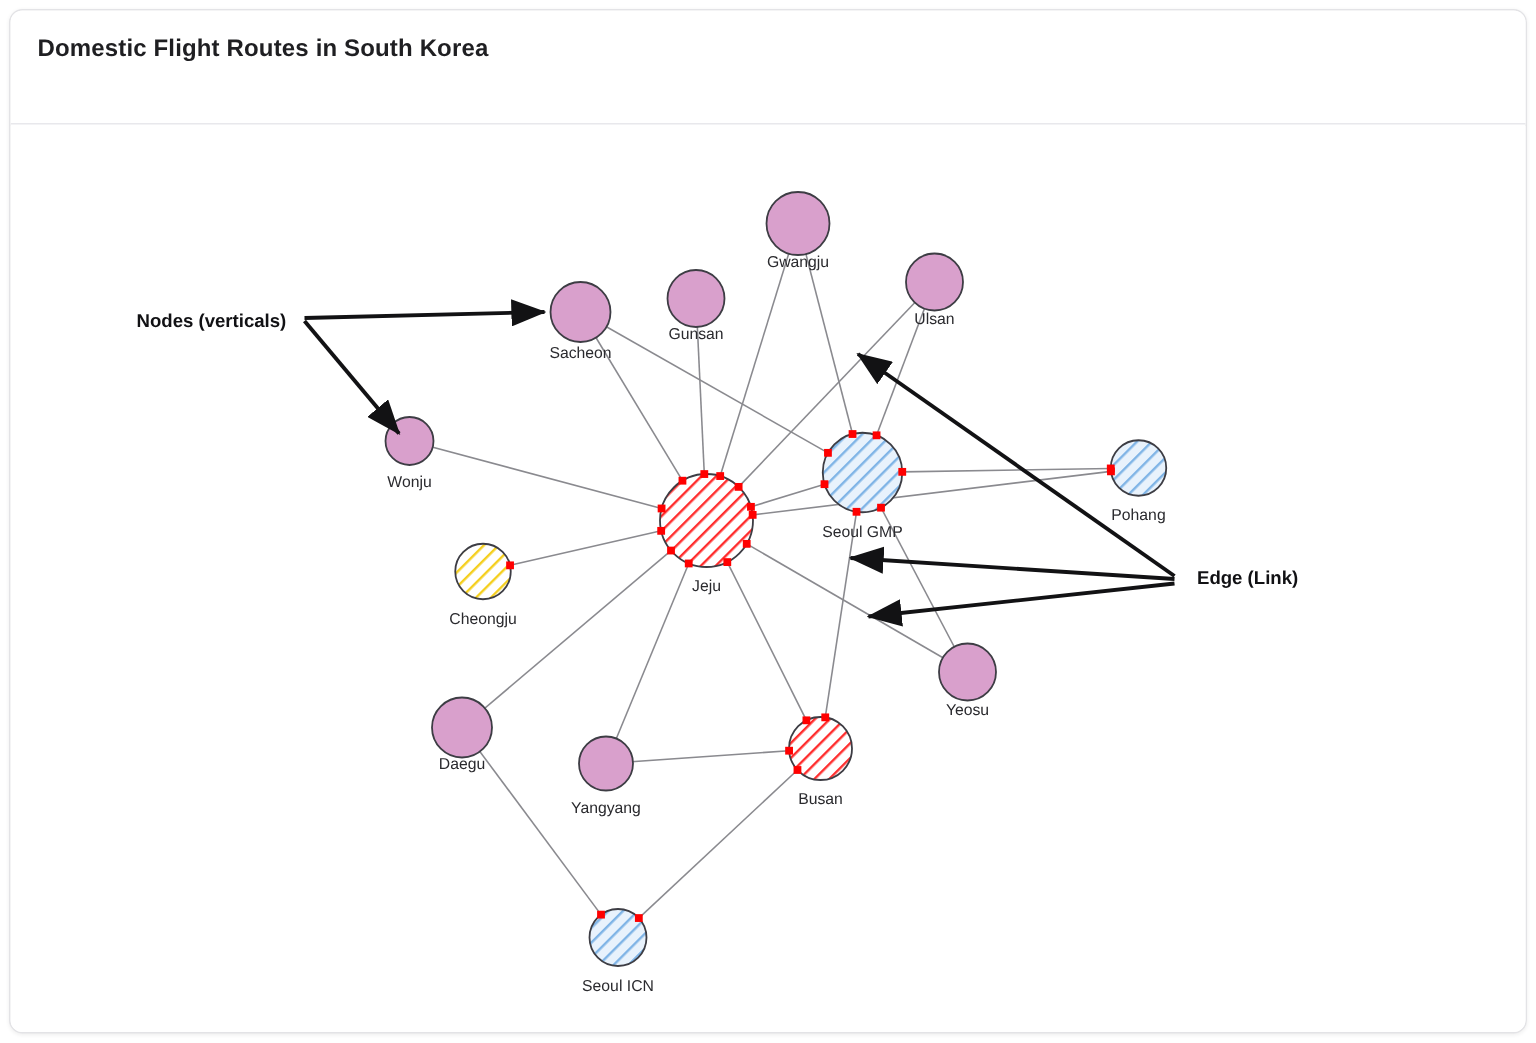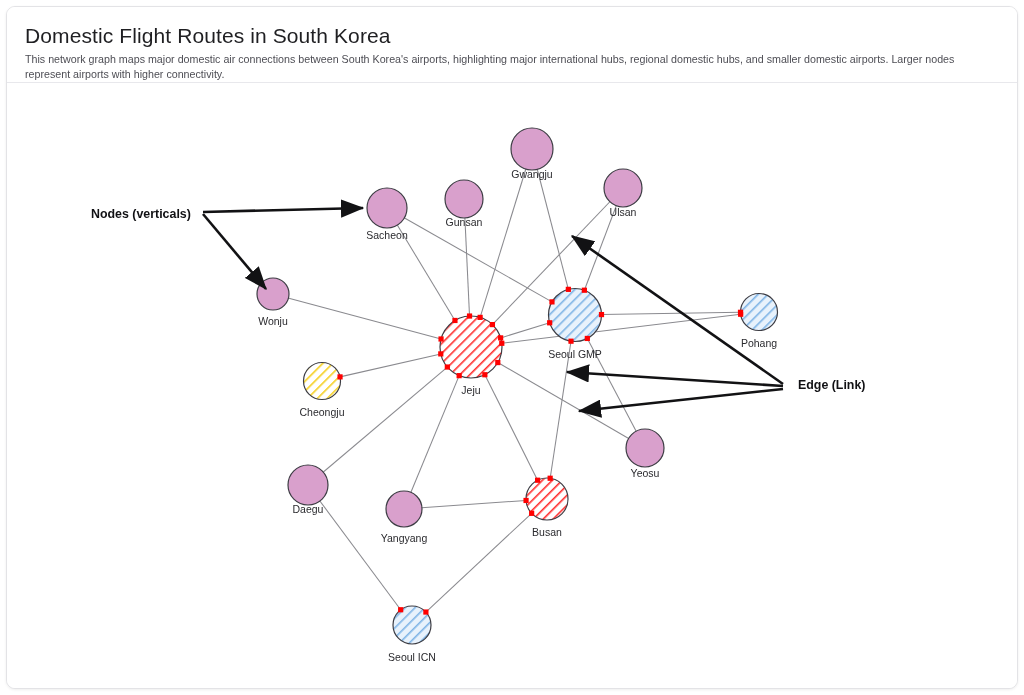--- a/index.html
+++ b/index.html
@@ -31,23 +31,23 @@
   .card-header {
     position: absolute;
     left: 0; top: 0;
     width: 1012px;
     height: 76px;
     border-bottom: 1px solid #e8e8ec;
     background: #ffffff;
     padding: 16px 18px 0 18px;
   }
   .card-title {
-    font-size: 21px;
+    font-size: 16px;
     color: #1f1f22;
-    font-weight: 400;
+    font-weight: 700;
     letter-spacing: 0.1px;
     line-height: 1.25;
     margin: 0 0 3px 0;
   }
   .card-subtitle {
     font-size: 10.7px;
     color: #4e4e55;
     line-height: 1.42;
     max-width: 980px;
     margin: 0;
@@ -82,21 +82,20 @@
   .anno-line { stroke: #121214; stroke-width: 2.6; fill: none; }
 </style>
 </head>
 <body>
 
 <div id="app">
   <div class="card">
 
     <div class="card-header">
       <div class="card-title">Domestic Flight Routes in South Korea</div>
-      <div class="card-subtitle">This network graph maps major domestic air connections between South Korea's airports, highlighting major international hubs, regional domestic hubs, and smaller domestic airports. Larger nodes represent airports with higher connectivity.</div>
     </div>
 
     <div class="graph-area">
       <svg class="graph" viewBox="0 0 1012 606" xmlns="http://www.w3.org/2000/svg">
         <defs>
           <pattern id="hatch-red" patternUnits="userSpaceOnUse" width="7" height="7" patternTransform="rotate(45)">
             <rect width="7" height="7" fill="#ffffff"></rect>
             <line x1="0" y1="0" x2="0" y2="7" stroke="#ff2d2d" stroke-width="3.2"></line>
           </pattern>
           <pattern id="hatch-blue" patternUnits="userSpaceOnUse" width="7" height="7" patternTransform="rotate(45)">

